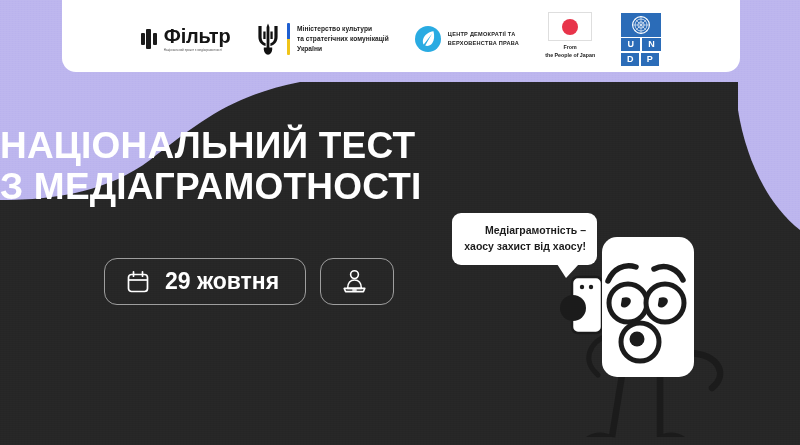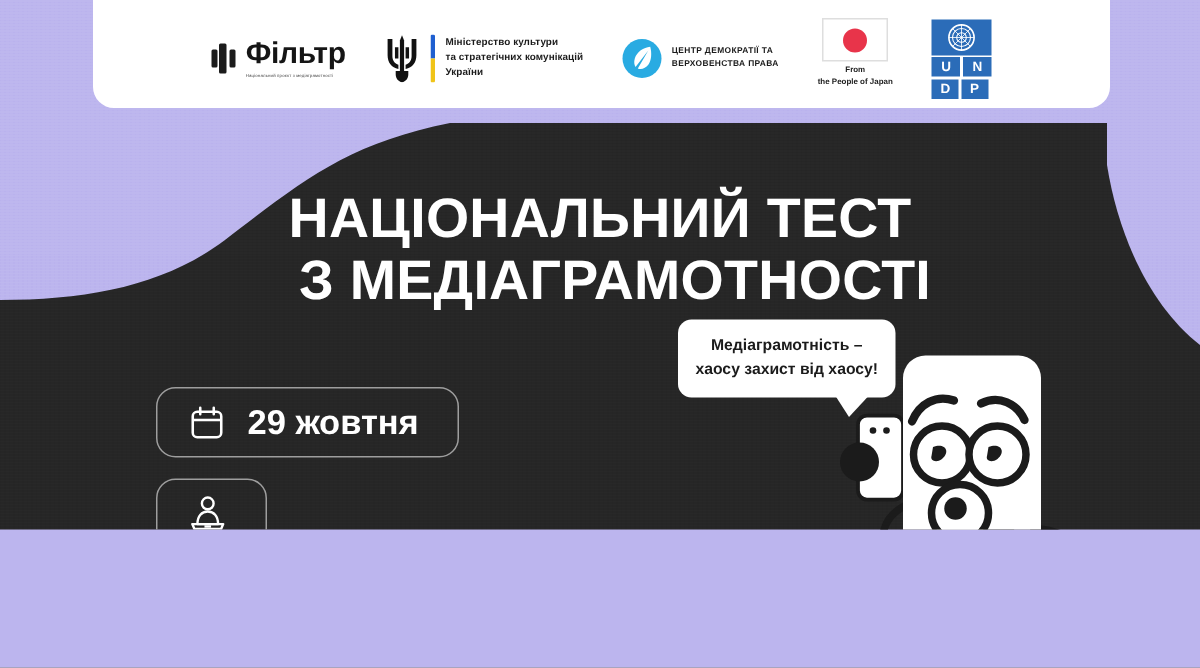--- a/index.html
+++ b/index.html
@@ -1,21 +1,21 @@
 <!DOCTYPE html>
 <html><head>
 <meta charset="utf-8">
 <style>
   html,body{margin:0;padding:0;}
   body{
     width:800px;height:445px;overflow:hidden;
     font-family:"Liberation Sans","DejaVu Sans",sans-serif;
     background:#BCB5EE;
   }
-  .stage{position:relative;width:800px;height:353px;overflow:hidden;background:#BCB5EE;}
+  .stage{position:relative;width:800px;height:445px;overflow:hidden;background:#BCB5EE;}
 
   
   .bg-lavender{position:absolute;inset:0;background:#BCB5EE;}
   .dark-main{
     position:absolute;left:0;top:0;width:800px;height:445px;
     background:#262626;
     -webkit-clip-path:path("M 0,445 L 0,200 C 60,200 110,190 150,160 C 200,122 230,96 300,82 L 800,82 L 800,445 Z");
     clip-path:path("M 0,445 L 0,200 C 60,200 110,190 150,160 C 200,122 230,96 300,82 L 800,82 L 800,445 Z");
   }
   
@@ -86,41 +86,41 @@
   .undp{width:40px;display:flex;flex-direction:column;gap:1.5px;}
   .undp-top{height:24px;background:#2B6CB8;display:flex;align-items:center;justify-content:center;}
   .undp-row{display:flex;gap:1.5px;}
   .undp-cell{flex:1;height:13px;background:#2B6CB8;color:#fff;display:flex;align-items:center;justify-content:center;
     font-size:9px;font-weight:700;line-height:1;}
   .undp-cell.half{flex:0 0 18px;}
   .undp-spacer{flex:1;}
 
   
   .title{
-    position:absolute;left:0;right:0;top:100px;text-align:center;
+    position:absolute;left:0;right:0;top:100px;
     color:#ffffff;font-weight:700;font-size:37px;line-height:1.12;
     letter-spacing:.2px;
   }
-  .title .l2{display:block;margin-left:20px;}
-
-  
-  .pills{position:absolute;left:104px;top:258px;display:flex;flex-direction:column;gap:14px;text-align:right;}
+  .title .l2{display:block;}
+
+  
+  .pills{position:absolute;left:104px;top:258px;display:flex;flex-direction:row;gap:14px;text-align:right;}
   .pill{
     display:flex;align-items:center;gap:14px;
     border:1.6px solid #9e9e9e;border-radius:13px;
     padding:9px 26px 9px 20px;color:#fff;font-size:23px;font-weight:700;
     background:transparent;width:max-content;
   }
   .pill-icon{width:26px;height:26px;flex:none;display:flex;align-items:center;justify-content:center;}
 
   
   .bubble{
     position:absolute;left:452px;top:213px;width:145px;
     background:#fff;border-radius:9px;padding:10px 11px;box-sizing:border-box;
-    color:#1b1b1b;font-size:10.5px;line-height:1.5;font-weight:600;text-align:center;
+    color:#1b1b1b;font-size:10.5px;line-height:1.5;font-weight:600;text-align:right;
   }
   .bubble .tail{
     position:absolute;right:18px;bottom:-13px;width:0;height:0;
     border-left:9px solid transparent;border-right:13px solid transparent;border-top:14px solid #fff;
   }
 
   
   .mascot{position:absolute;left:560px;top:225px;width:180px;height:220px;}
   .mascot svg{display:block;}
 </style>

